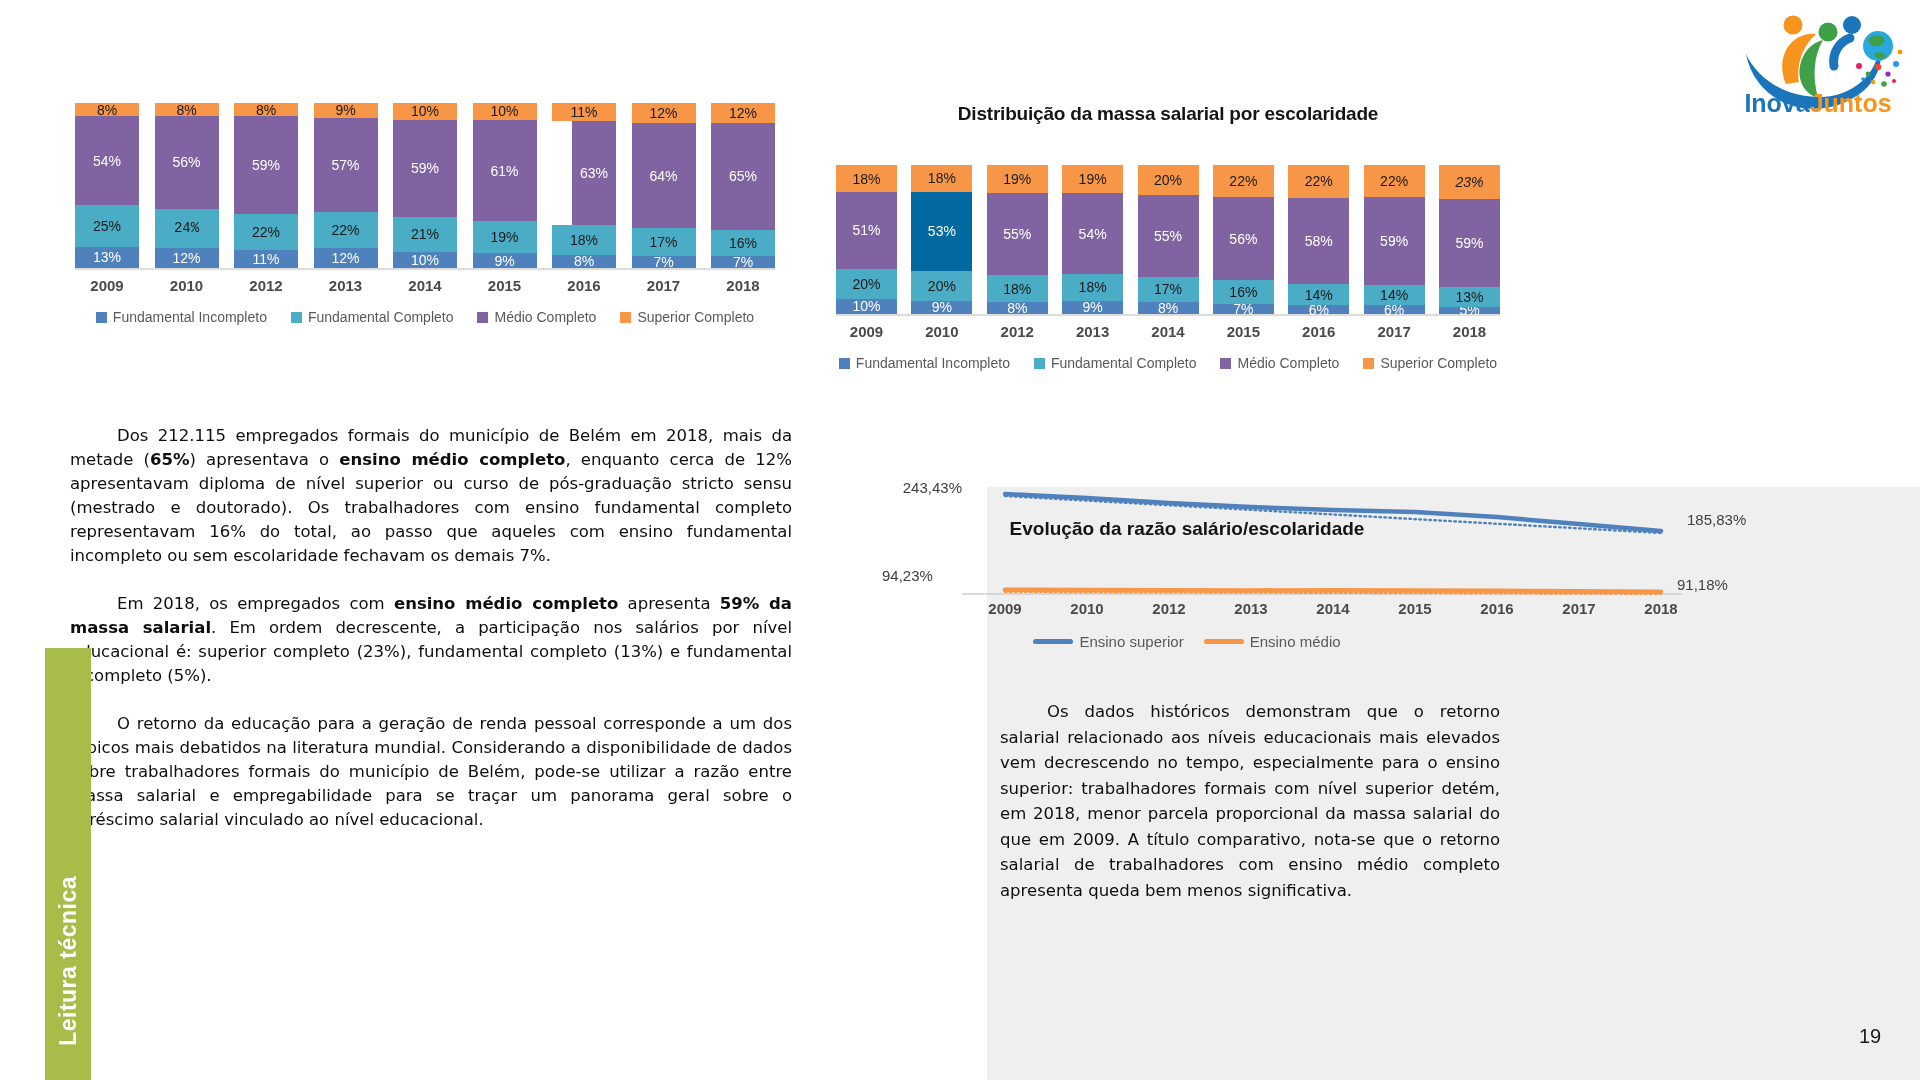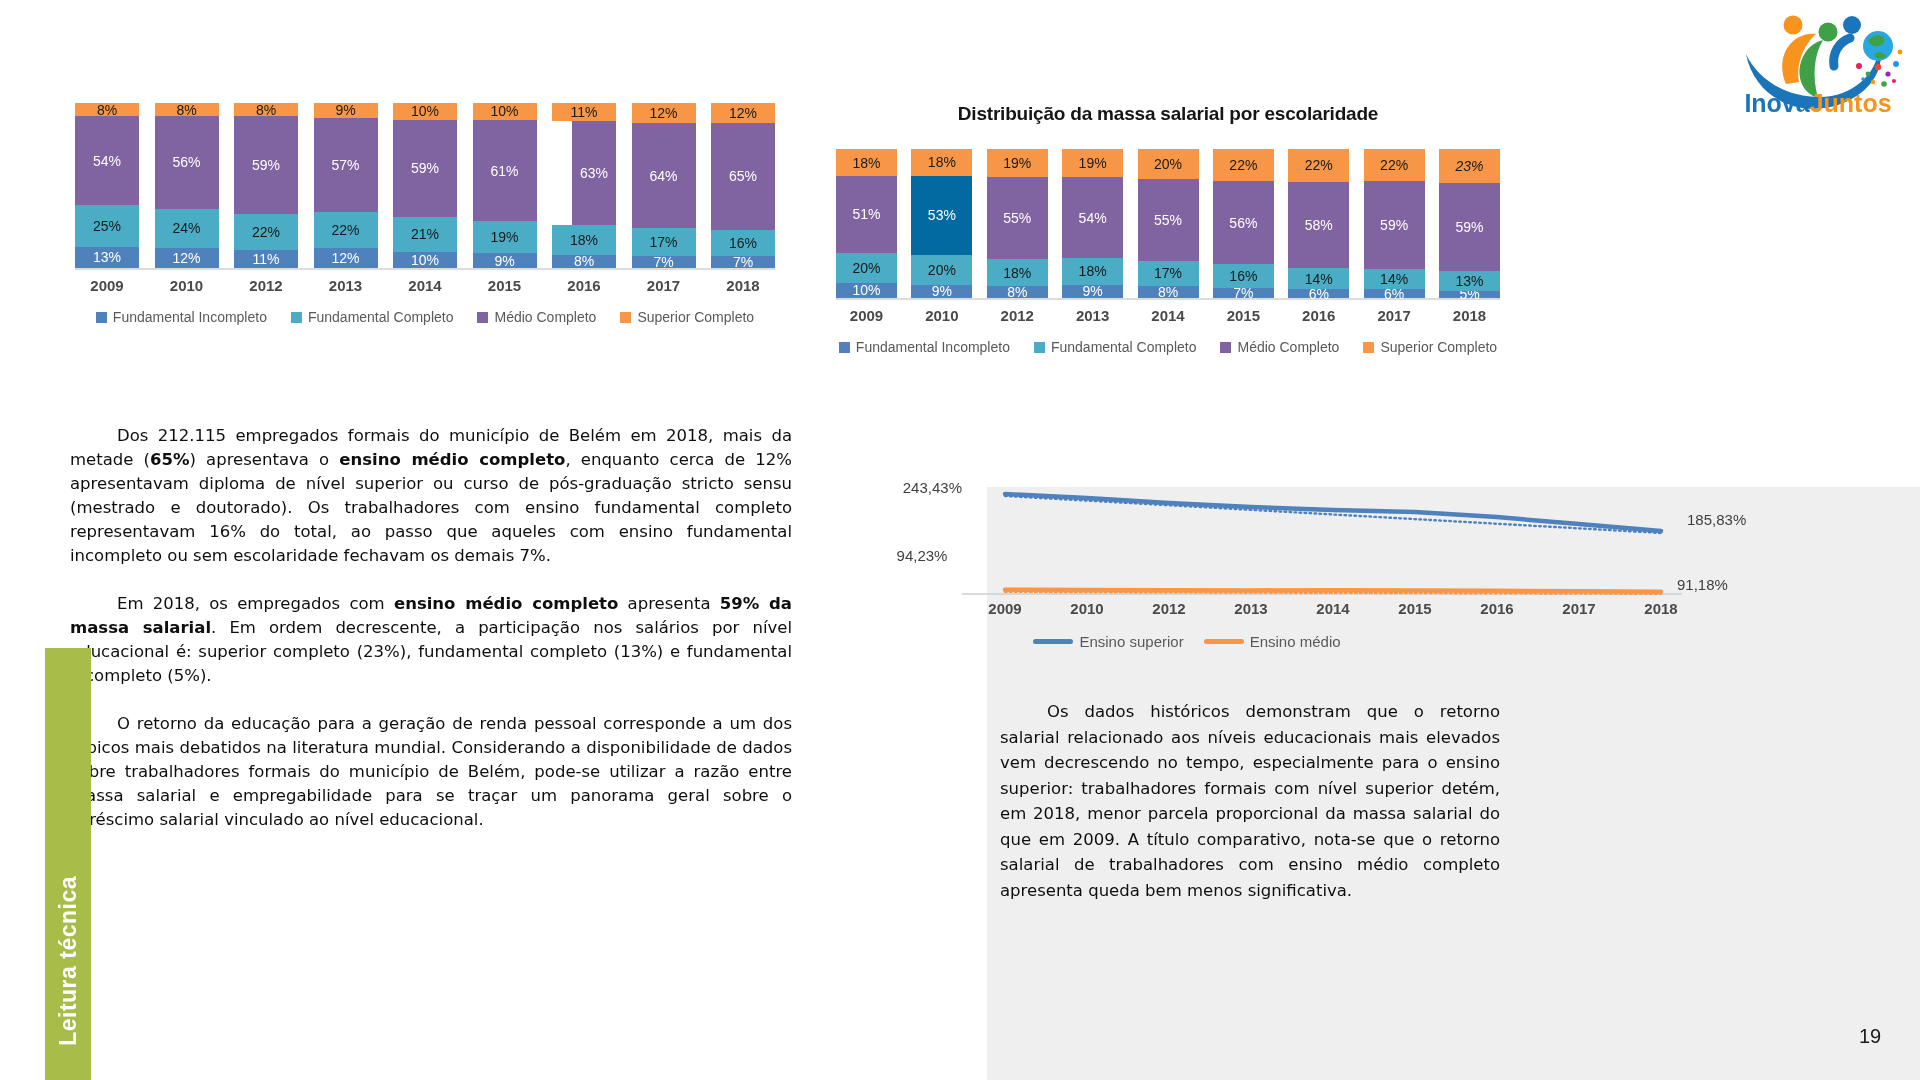--- a/index.html
+++ b/index.html
@@ -2,21 +2,21 @@
 <html><head>
 <meta charset="utf-8">
 <style>
   html,body{margin:0;padding:0;background:#fff;}
   .slide{position:relative;width:1920px;height:1080px;background:#fff;overflow:hidden;
          font-family:"Liberation Sans",sans-serif;color:#111;}
   
   .barchart{position:absolute;}
   .c-title{font-size:19px;font-weight:700;text-align:center;color:#151515;letter-spacing:-.2px;}
   #c0 .c-title{margin-bottom:14px;}
-  #c1 .c-title{margin-bottom:24px;}
+  #c1 .c-title{margin-bottom:40px;}
   .bars{display:flex;justify-content:space-between;align-items:stretch;
         border-bottom:2px solid #dcdcdc;}
   #c0 .bars{height:165px;}
   #c1 .bars{height:149px;}
   .bar{display:flex;flex-direction:column-reverse;}
   #c0 .bar{width:64px;}
   #c1 .bar{width:61px;}
   .seg{position:relative;}
   .seg span{position:absolute;left:-6px;right:-6px;top:50%;transform:translateY(-50%);
             text-align:center;font-size:14px;line-height:14px;white-space:nowrap;}
@@ -32,21 +32,21 @@
   .textcol{position:absolute;left:70px;top:424px;width:722px;font-family:"DejaVu Sans",sans-serif;
            font-size:16.5px;line-height:24px;text-align:justify;color:#0e0e0e;}
   .textcol p{margin:0 0 24px 0;text-indent:47px;}
   
   .panel{position:absolute;left:987px;top:487px;width:933px;height:593px;background:#efefef;}
   .lc-title{position:absolute;left:0;top:31px;width:400px;text-align:center;
             font-size:19px;font-weight:700;color:#151515;}
   .lc-svg{position:absolute;left:-30px;top:0;width:760px;height:130px;overflow:visible;}
   .lc-lbl{position:absolute;font-size:15px;color:#3f3f3f;line-height:18px;white-space:nowrap;}
   .lbl-sup-first{left:-105px;top:-8px;width:80px;text-align:right;}
-  .lbl-med-first{left:-105px;top:60px;width:80px;text-align:center;}
+  .lbl-med-first{left:-105px;top:80px;width:80px;text-align:left;}
   .lbl-sup-last{left:700px;top:24px;}
   .lbl-med-last{left:690px;top:89px;}
   .lc-years{position:absolute;left:-23px;top:113px;width:738px;display:flex;}
   .lc-years span{width:82px;text-align:center;font-size:15px;font-weight:600;color:#4a4a4a;}
   .lc-legend{position:absolute;left:0;top:146px;width:400px;display:flex;
              justify-content:center;align-items:center;gap:20px;font-size:15px;color:#595959;}
   .lseg{width:40px;height:4.5px;border-radius:2.5px;flex:0 0 auto;}
   .p4{position:absolute;left:13px;top:212px;width:500px;font-family:"DejaVu Sans",sans-serif;
       font-size:16.5px;line-height:25.5px;text-align:justify;color:#0e0e0e;text-indent:47px;}
   .pagenum{position:absolute;left:872px;top:538px;font-size:20px;color:#1a1a1a;}
@@ -78,21 +78,21 @@
           </div>
           <div class="seg" style="height: 8%; background: rgb(247, 150, 70);">
             <span style="color: rgb(26, 26, 26);">8%</span>
           </div>
         </div>
         <div class="bar">
           <div class="seg" style="height: 12%; background: rgb(79, 129, 189);">
             <span style="color: rgb(255, 255, 255);">12%</span>
           </div>
           <div class="seg" style="height: 24%; background: rgb(75, 172, 198);">
-            <span style="color: rgb(26, 26, 26);">24%</span>
+            <span style="color: rgb(26, 26, 26); font-family: Liberation Mono, monospace;">24%</span>
           </div>
           <div class="seg" style="height: 56%; background: rgb(128, 100, 162);">
             <span style="color: rgb(255, 255, 255);">56%</span>
           </div>
           <div class="seg" style="height: 8%; background: rgb(247, 150, 70);">
             <span style="color: rgb(26, 26, 26);">8%</span>
           </div>
         </div>
         <div class="bar">
           <div class="seg" style="height: 11%; background: rgb(79, 129, 189);">
@@ -385,20 +385,21 @@
       </div>
   </div>
 
   <div class="textcol">
     <p><span>Dos 212.115 empregados formais do município de Belém em 2018, mais da metade (</span><b>65%</b><span>) apresentava o </span><b>ensino médio completo</b><span>, enquanto cerca de 12% apresentavam diploma de nível superior ou curso de pós-graduação stricto sensu (mestrado e doutorado). Os trabalhadores com ensino fundamental completo representavam 16% do total, ao passo que aqueles com ensino fundamental incompleto ou sem escolaridade fechavam os demais 7%.</span></p>
     <p><span>Em 2018, os empregados com </span><b>ensino médio completo</b><span> apresenta </span><b>59% da massa salarial</b><span>. Em ordem decrescente, a participação nos salários por nível educacional é: superior completo (23%), fundamental completo (13%) e fundamental incompleto (5%).</span></p>
     <p><span>O retorno da educação para a geração de renda pessoal corresponde a um dos tópicos mais debatidos na literatura mundial. Considerando a disponibilidade de dados sobre trabalhadores formais do município de Belém, pode-se utilizar a razão entre massa salarial e empregabilidade para se traçar um panorama geral sobre o acréscimo salarial vinculado ao nível educacional.</span></p>
   </div>
 
   <div class="panel">
+    <div class="lc-title">Evolução da razão salário/escolaridade</div>
 
     <svg class="lc-svg" id="lcsvg" viewBox="-30 0 760 130">
         <line x1="-25" y1="107" x2="695" y2="107" stroke="#cfcfcf" stroke-width="1.5"></line>
         <line x1="18" y1="9.0" x2="674" y2="46.0" stroke="#4F81BD" stroke-width="2.4" stroke-dasharray="1.6 3.4" stroke-linecap="round"></line>
         <polyline points="18,7.0 100,11.0 182,16.0 264,20.1 346,23.1 428,25.1 510,30.1 592,37.1 674,44.0" fill="none" stroke="#4F81BD" stroke-width="4.5" stroke-linecap="round" stroke-linejoin="round"></polyline>
         <line x1="18" y1="104.8" x2="674" y2="106.8" stroke="#F79646" stroke-width="2.4" stroke-dasharray="1.6 3.4" stroke-linecap="round"></line>
         <polyline points="18,102.8 100,103.1 182,103.3 264,103.4 346,103.3 428,103.6 510,103.8 592,104.3 674,104.8" fill="none" stroke="#F79646" stroke-width="4.5" stroke-linecap="round" stroke-linejoin="round"></polyline>
       </svg>
 
     <div class="lc-lbl lbl-sup-first">243,43%</div>

